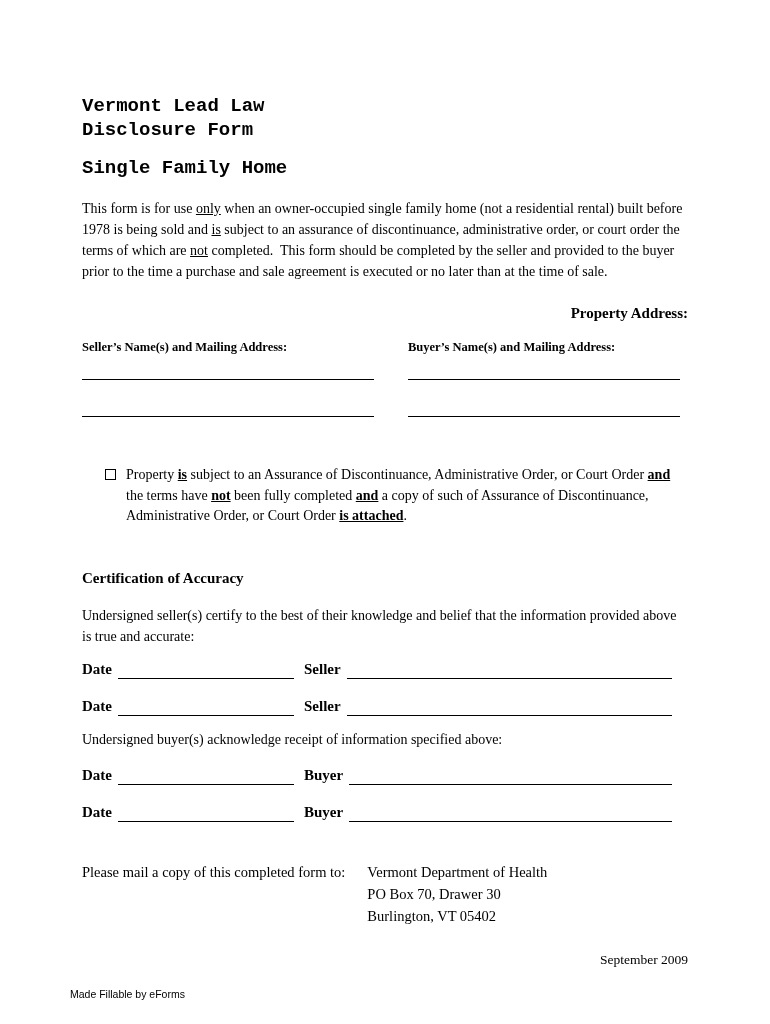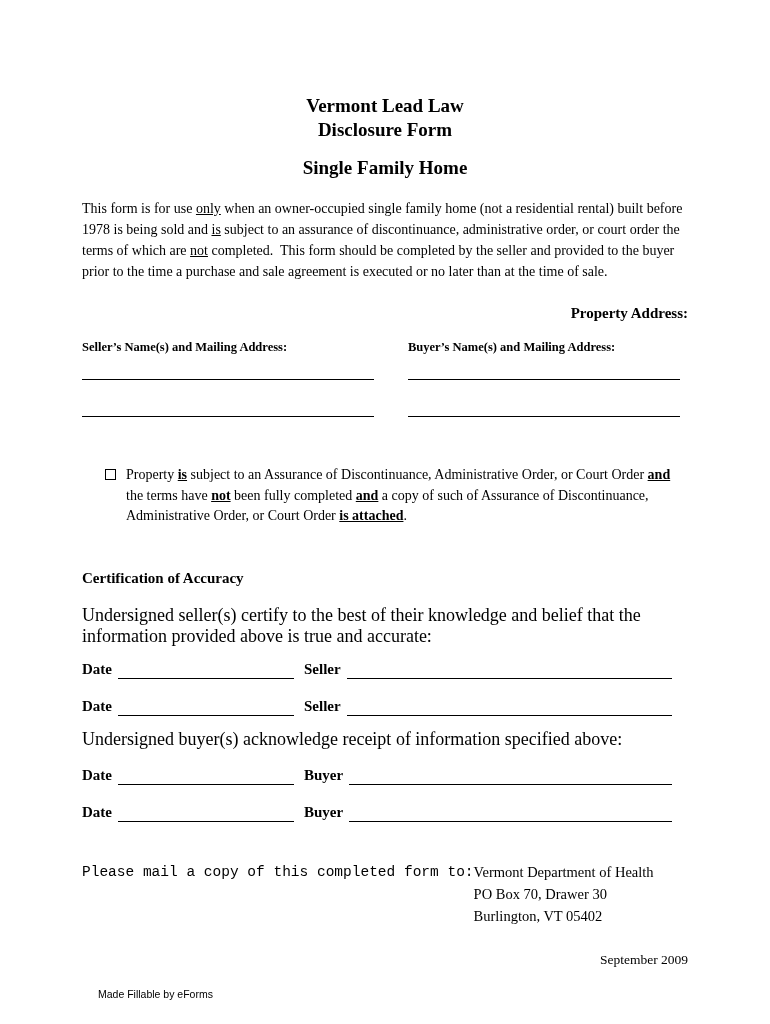--- a/index.html
+++ b/index.html
@@ -8,21 +8,21 @@
     width:770px; height:1024px;
     margin:0 auto;
     background:#ffffff;
     color:#000;
     font-family:"Liberation Serif", serif;
     padding:94px 82px 0 82px;
     position:relative;
     overflow:hidden;
   }
   
-  .title-block { text-align:center; font-family:Liberation Serif, serif; font-weight:bold; }
+  .title-block { font-family:Liberation Mono, monospace; font-weight:bold; }
   .title-main { font-size:19px; line-height:24px; }
   .title-sub  { font-size:19px; line-height:24px; margin-top:14px; }
   
   .intro { margin-top:18px; font-size:14px; line-height:21px; white-space:pre-wrap; }
   .u  { text-decoration:underline; }
   .bu { font-weight:bold; text-decoration:underline; }
   
   .property-row { margin-top:23px; display:flex; align-items:flex-end; font-size:15px; height:20px;flex-direction:column; }
   .property-row .label { font-weight:bold; white-space:nowrap; }
   .fill-line { flex:1; border-bottom:1px solid #000; height:16px; margin-left:5px; }
@@ -33,33 +33,33 @@
   .col-head { font-weight:bold; font-size:12.5px; line-height:16px; }
   .write-line { border-bottom:1px solid #000; }
   .write-line.first  { height:25px; }
   .write-line.second { height:37px; }
   
   .clause { display:flex; margin:48px 0 0 23px; font-size:14px; line-height:20.5px; }
   .checkbox { flex:0 0 auto; width:11px; height:11px; border:1.6px solid #000; margin:4px 10px 0 0; background:#fff; cursor:pointer; }
   .clause p { white-space:pre-wrap; }
   
   .cert-head { margin-top:42px; font-weight:bold; font-size:15px; line-height:19px; }
-  .cert-text { margin-top:17px; font-size:18px; line-height:21px; }
+  .cert-text { margin-top:17px; font-size:14px; line-height:21px; }
   
   .sig-row { display:flex; align-items:flex-end; font-size:15px; height:24px; }
   .sig-row .lbl { white-space:nowrap; line-height:20px;font-weight:bold; }
   .line-date { width:176px; border-bottom:1px solid #000; height:16px; margin:0 10px 0 6px; }
   .line-sig  { flex:1; border-bottom:1px solid #000; height:16px; margin:0 16px 0 6px; }
   .mt8{margin-top:8px;} .mt11{margin-top:11px;} .mt13{margin-top:13px;}
   
   .mail-block { display:flex; margin-top:39px; font-size:14.5px; line-height:22px; }
-  .mail-block .lead { white-space:nowrap; margin-right:0;font-family:Liberation Mono, monospace; }
+  .mail-block .lead { white-space:nowrap; margin-right:22px; }
   
   .date-stamp { margin-top:24px; text-align:right; font-size:13.5px; line-height:17px; }
-  .credit { position:absolute; left:98px; top:988px; font-family:"Liberation Sans", sans-serif; font-size:10.5px; }
+  .credit { position:absolute; left:70px; top:988px; font-family:"Liberation Sans", sans-serif; font-size:10.5px; }
 </style>
 </head>
 <body>
 
 <div class="page">
 
   <div class="title-block">
     <div class="title-main">Vermont Lead Law</div>
     <div class="title-main">Disclosure Form</div>
     <div class="title-sub">Single Family Home</div>

